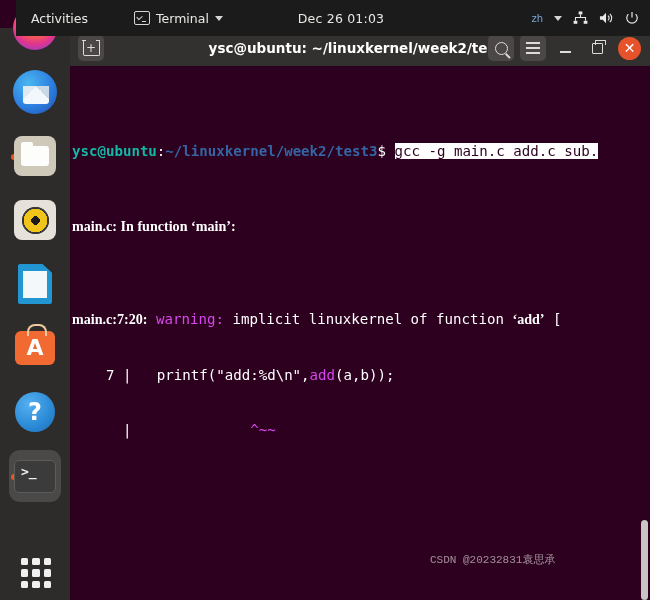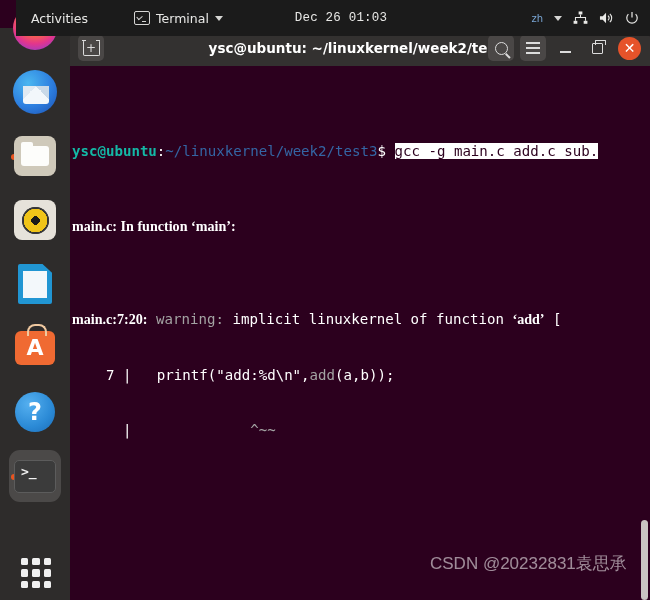--- a/index.html
+++ b/index.html
@@ -50,21 +50,21 @@
   }
   .caret-dn {
     width: 0; height: 0;
     border-left: 4.5px solid transparent;
     border-right: 4.5px solid transparent;
     border-top: 5px solid #d6d6d4;
     display: inline-block;
   }
   .topbar .tb-clock {
     position: absolute; left: 50%; transform: translateX(-50%);
-    white-space: nowrap; letter-spacing: .2px; font-family: Liberation Mono, monospace;
+    white-space: nowrap; letter-spacing: .2px;
   }
   .topbar .tb-right {
     position: absolute; right: 8px;
     display: flex; align-items: center; gap: 11px;
   }
   .tb-lang { color: #7aa7d6; font-size: 10px; }
   .tb-right .ico { display: inline-flex; align-items: center; }
 
   
   .dock {
@@ -285,42 +285,42 @@
   .lines {
     font-family: "DejaVu Sans Mono", monospace;
     font-size: 14.1px;
     line-height: 18.6px;
     color: #ffffff;
     white-space: pre;
     letter-spacing: 0px;
   }
   .lines .row { height: 18.6px; }
   .g { color: #14b8a6; font-weight: bold; }     
-  .b { color: #3465a4; font-weight: normal; }     
+  .b { color: #3465a4; font-weight: bold; }     
   .w { color: #ffffff; }
   .bold { font-weight: bold; font-family: Liberation Serif, serif; }
-  .mag { color: #a3a3a3; }                      
+  .mag { color: #d946ef; }                      
   .sel { background: #ffffff; color: #2c001e; }  
 
   .scrollbar {
     position: absolute; right: 1px; top: 0;
     width: 9px; height: 534px;
   }
   .scroll-thumb {
     position: absolute; right: 1px;
     width: 7px; border-radius: 4px;
     background: #c9c5c2;
   }
 
   .watermark {
     position: absolute;
     left: 430px; top: 552px;
     color: rgba(255,255,255,0.55);
-    font-size: 17px;
-    font-family: Liberation Sans, sans-serif;
+    font-size: 11px;
+    font-family: Liberation Mono, monospace;
     white-space: nowrap;
     pointer-events: none;
     z-index: 30;
   }
 </style>
 </head>
 <body>
 
 <div id="root">
 

